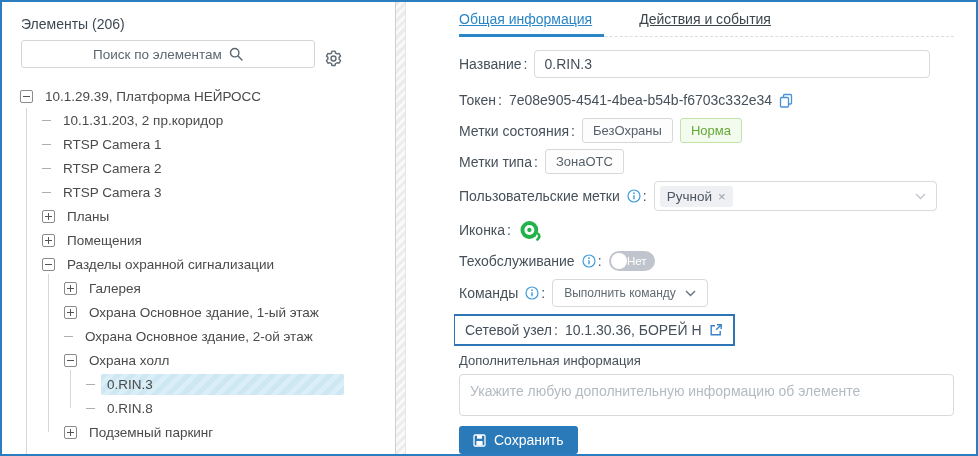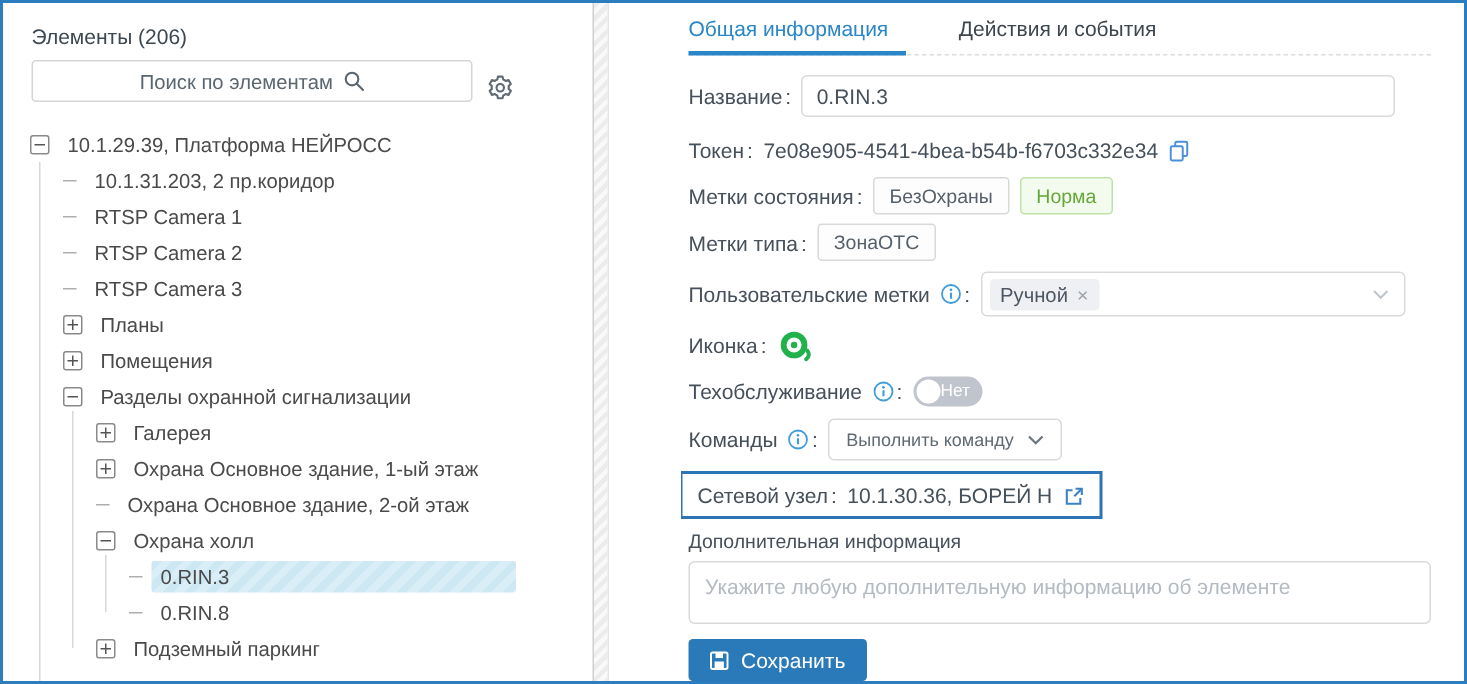--- a/index.html
+++ b/index.html
@@ -58,20 +58,21 @@
     background: repeating-linear-gradient(135deg, #ececec 0 3px, #f9f9f9 3px 6px);
     cursor: col-resize;
   }
 
   
   .right-panel { flex: 1; padding: 0 22px 0 5px; overflow: hidden; }
   .tabs { display: flex; gap: 47px; border-bottom: 1px dashed #dcdcdc; }
   .tab {
     padding: 9px 0 9px; font-size: 14px; color: #3d464d; cursor: pointer; position: relative;
     white-space: nowrap;
+    text-decoration: underline;
   }
   .tab.active { color: #2a86c7; }
   .tab.active::after { content: ''; position: absolute; left: 0; right: -12px; bottom: -1px; height: 3px; background: #2a86c7; }
 
   .frow { display: flex; align-items: center; gap: 7px; font-size: 14px; color: #46505a; }
   .flabel { white-space: nowrap; }
   .colon { margin-left: -5px; }
   .text-input {
     height: 28px; border: 1px solid #d9d9d9; border-radius: 4px;
     font-family: inherit; font-size: 14px; color: #46505a; padding: 0 9px; background: #fff;
@@ -109,21 +110,21 @@
   }
   .knob { position: absolute; left: 2px; top: 2px; width: 16px; height: 16px; border-radius: 50%; background: #fff; }
 
   .dropdown-btn {
     display: inline-flex; align-items: center; gap: 9px;
     border: 1px solid #d9d9d9; border-radius: 4px; background: #fff;
     height: 28px; padding: 0 11px; font-size: 12px; color: #5f6a72; cursor: pointer;
   }
 
   .hl-box {
-    display: inline-flex; align-items: flex-end; gap: 7px;
+    display: inline-flex; align-items: center; gap: 7px;
     border: 2px solid #2e75b6; padding: 6px 10px; margin-left: -6px;
     width: fit-content; background: #fff;
   }
 
   .add-textarea {
     display: block; width: 100%; max-width: 593px; height: 42px; resize: none;
     border: 1px solid #d9d9d9; border-radius: 4px; padding: 8px 10px;
     font-family: inherit; font-size: 14px; color: #46505a; outline: none;
   }
   .add-textarea::placeholder { color: #b3bac1; }

